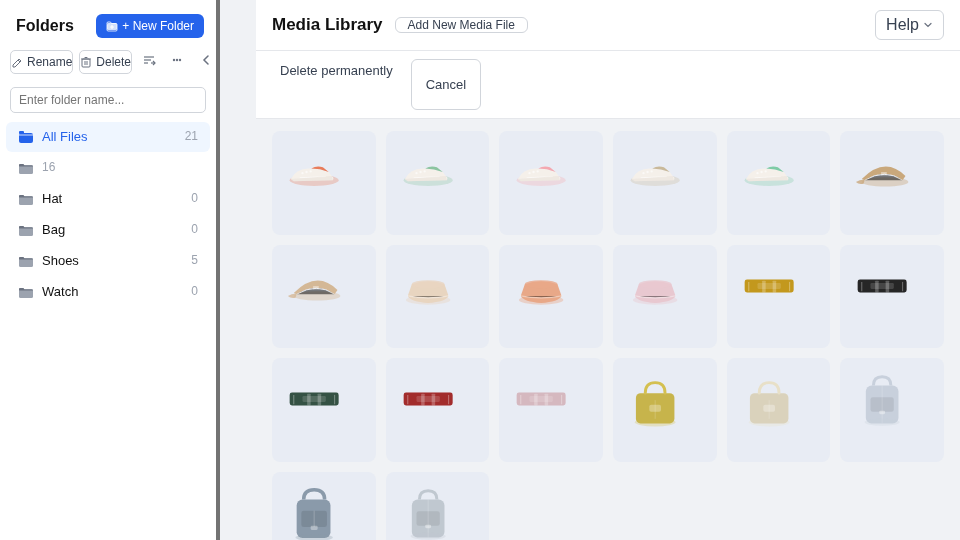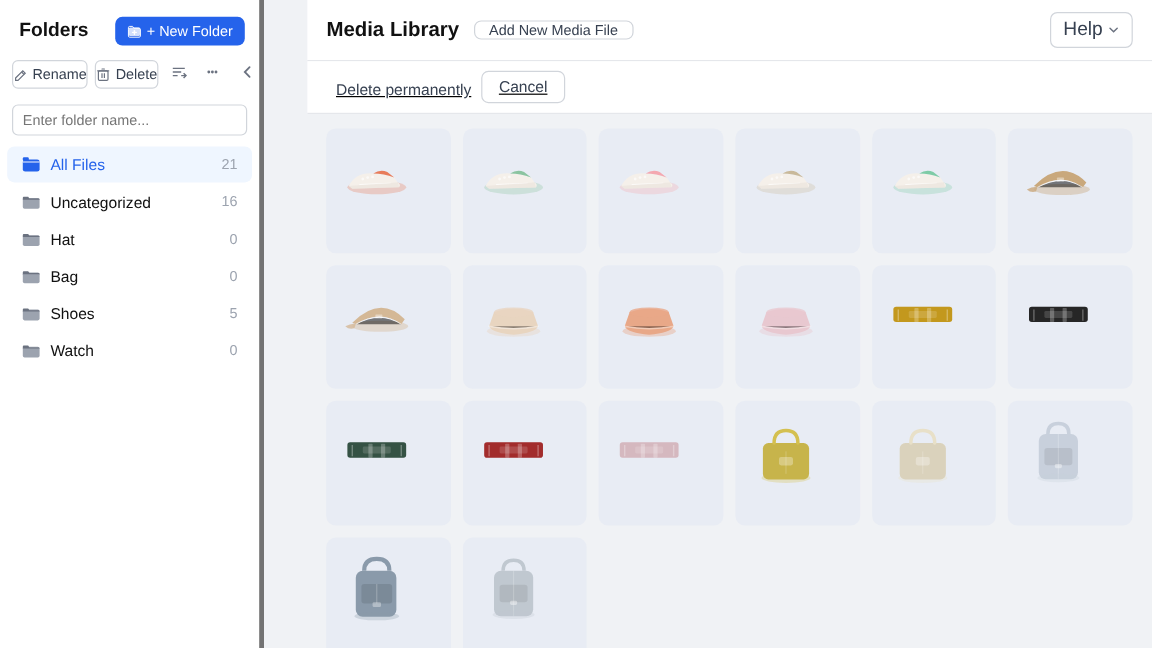--- a/index.html
+++ b/index.html
@@ -80,21 +80,21 @@
       padding: 5px 8px;
       border: 1px solid #d1d5db;
       border-radius: 5px;
       font-size: 12px;
       color: #9ca3af;
       outline: none;
     }
     .folder-list { flex: 1; overflow-y: auto; }
     .folder-item {
       display: flex;
-      align-items: center;
+      align-items: flex-start;
       padding: 7px 12px;
       cursor: pointer;
       border-radius: 6px;
       margin: 1px 6px;
     }
     .folder-item.active { background: #eff6ff; }
     .folder-icon {
       width: 16px;
       height: 16px;
       margin-right: 8px;
@@ -145,36 +145,36 @@
       color: #374151;
       display: flex;
       align-items: center;
       gap: 4px;
     }
     #action-bar {
       background: #fff;
       border-bottom: 1px solid #e5e7eb;
       padding: 8px 16px;
       display: flex;
-      align-items: flex-end;
-      text-decoration: underline;
+      align-items: flex-start;
+      gap: 10px;
     }
     #delete-perm-btn {
       background: none;
       border: none;
       color: #374151;
       font-size: 13px;
       cursor: pointer;
       padding: 4px 8px;
     }
     #cancel-btn {
       background: none;
       border: 1px solid #d1d5db;
       border-radius: 6px;
-      padding: 5px 14px;
+      padding: 17px 14px;
       font-size: 13px;
       cursor: pointer;
       color: #374151;
     }
     #grid-area {
       flex: 1;
       overflow-y: auto;
       padding: 12px 16px;
       background: #f0f2f5;
     }
@@ -275,21 +275,20 @@
         <rect x="1" y="2" width="5" height="3" rx="1" fill="#2563eb"></rect>
        </svg>
         <span class="folder-name">All Files</span>
         <span class="folder-count">21</span>
       </div>
       <div class="folder-item">
         <svg class="folder-icon" viewBox="0 0 16 16">
         <rect x="1" y="5" width="14" height="9" rx="1.5" fill="#9ca3af"></rect>
         <path d="M1 6.5V5C1 4.45 1.45 4 2 4L5.5 4L6.5 5.5H14C14.55 5.5 15 5.95 15 6.5" fill="#6b7280"></path>
        </svg>
-        <span class="folder-name">Uncategorized</span>
         <span class="folder-count">16</span>
       </div>
       <div class="folder-item">
         <svg class="folder-icon" viewBox="0 0 16 16">
         <rect x="1" y="5" width="14" height="9" rx="1.5" fill="#9ca3af"></rect>
         <path d="M1 6.5V5C1 4.45 1.45 4 2 4L5.5 4L6.5 5.5H14C14.55 5.5 15 5.95 15 6.5" fill="#6b7280"></path>
        </svg>
         <span class="folder-name">Hat</span>
         <span class="folder-count">0</span>
       </div>

